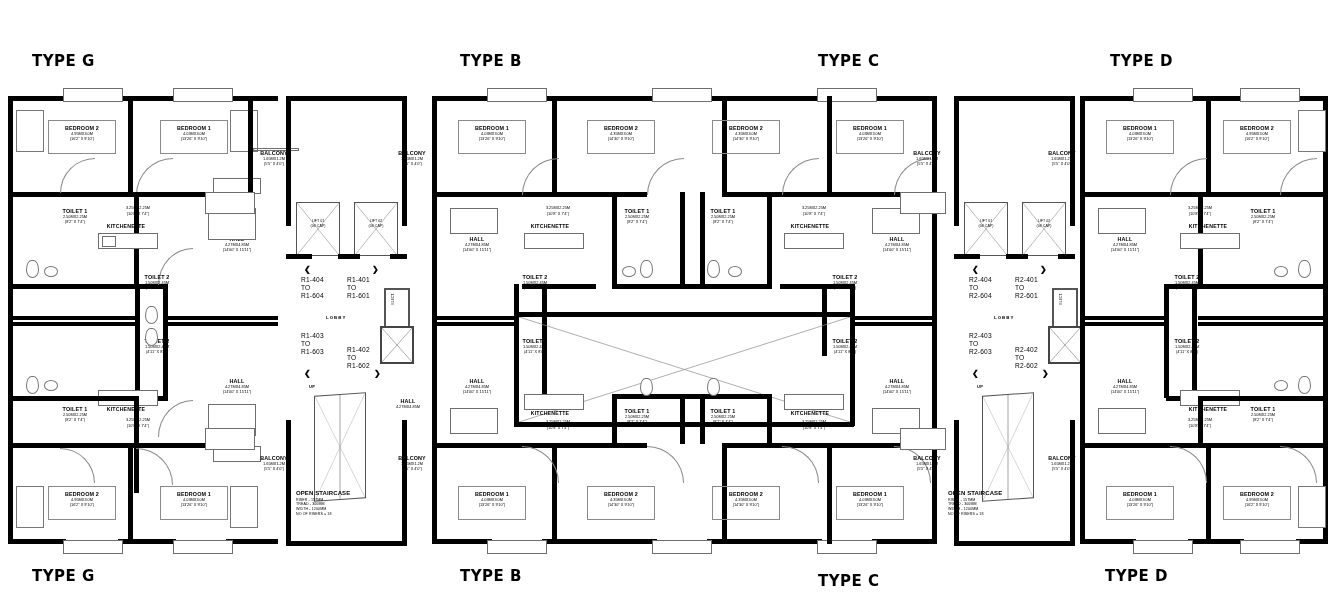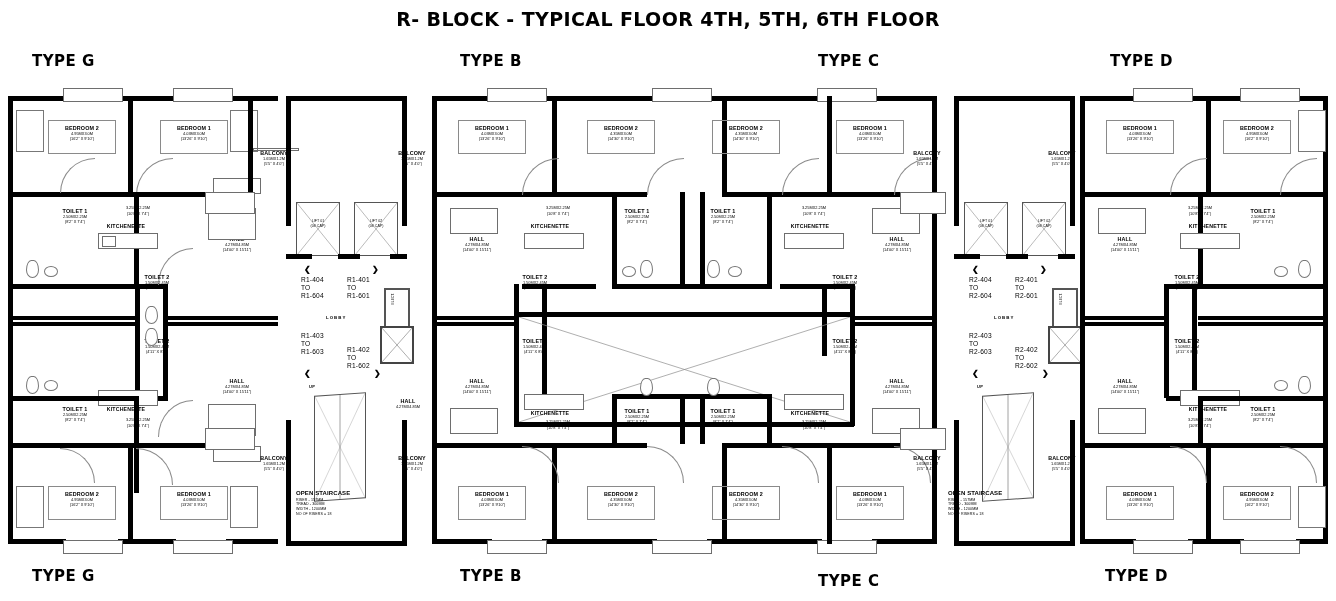--- a/index.html
+++ b/index.html
@@ -58,21 +58,20 @@
   .bed{border:0.55px solid #777;background:#fff;}
   .door-arc{border:0.55px solid #8a8a8a;border-radius:100% 0 0 0;border-right:none;border-bottom:none;}
   .diag{position:absolute;inset:0;}
   .vtxt{writing-mode:vertical-rl;transform:rotate(180deg);}
 </style>
 </head>
 <body>
 
 <div id="plan">
 
-  <div class="abs title">R- BLOCK - TYPICAL FLOOR 4TH, 5TH, 6TH FLOOR</div>
 
   <div class="abs type-label" style="left:32px;top:52px;">TYPE G</div>
   <div class="abs type-label" style="left:460px;top:52px;">TYPE B</div>
   <div class="abs type-label" style="left:818px;top:52px;">TYPE C</div>
   <div class="abs type-label" style="left:1110px;top:52px;">TYPE D</div>
 
   <div class="abs type-label" style="left:32px;top:567px;">TYPE G</div>
   <div class="abs type-label" style="left:460px;top:567px;">TYPE B</div>
   <div class="abs type-label" style="left:818px;top:572px;">TYPE C</div>
   <div class="abs type-label" style="left:1105px;top:567px;">TYPE D</div>

